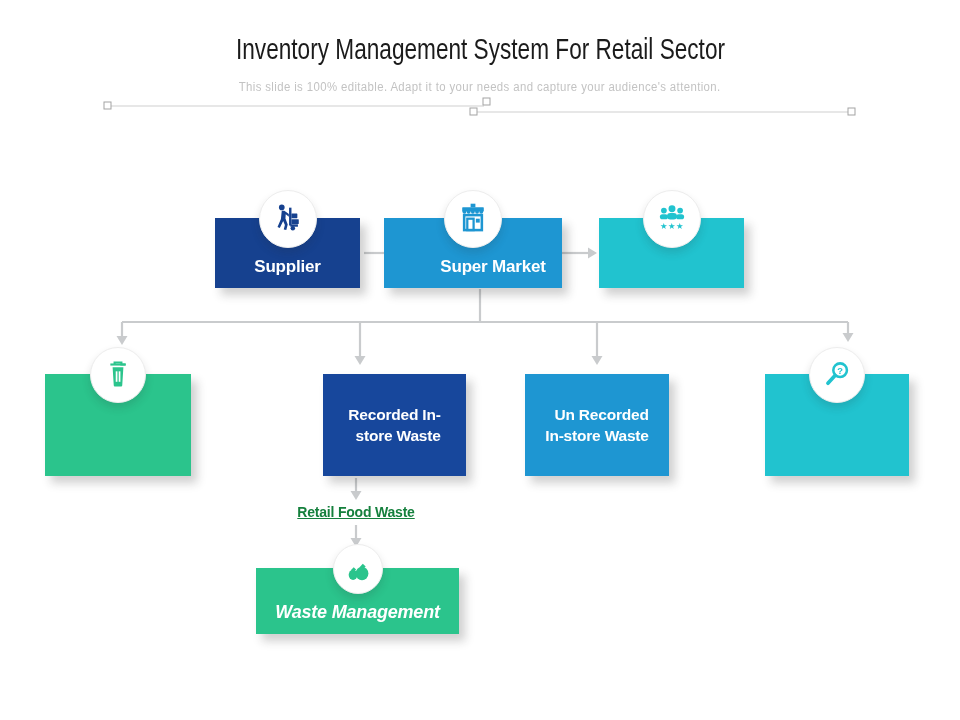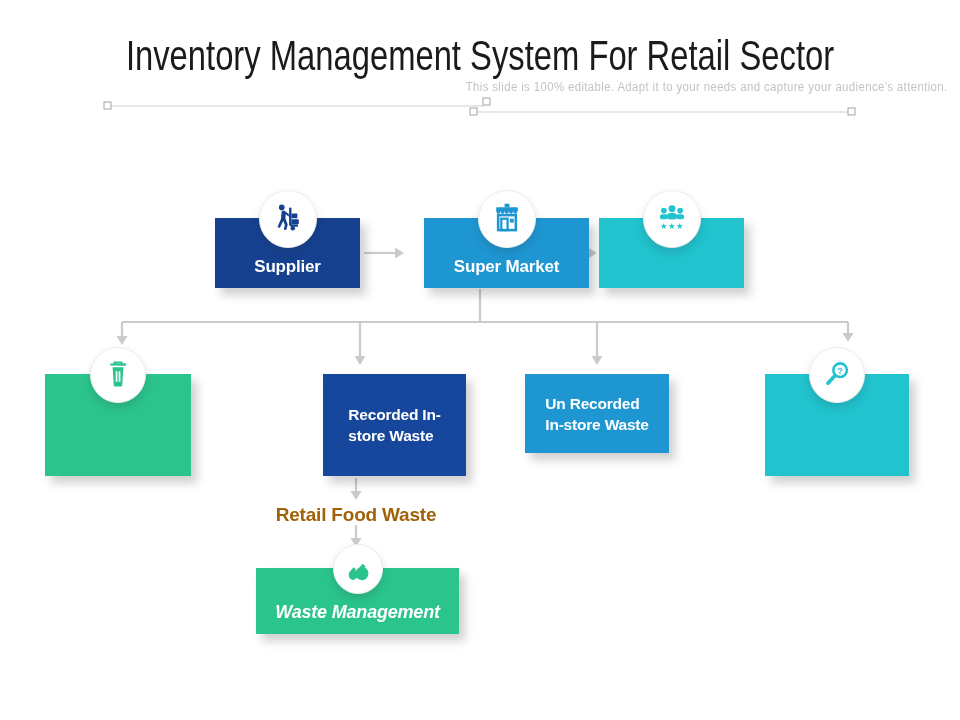--- a/index.html
+++ b/index.html
@@ -1,62 +1,62 @@
 <!DOCTYPE html>
 <html style="--arrow: #C9CBCD; --title_text: #1B1B1B; --subtitle_text: #C3C3C3; --navy: #16418F; --navy_deep: #17479C; --blue: #1E96D2; --teal: #21C3CF; --green: #2BC48C; --label_text: #FFFFFF;"><head>
 <meta charset="utf-8">
 <style>
   html,body{margin:0;padding:0;background:#ffffff;}
   .slide{position:relative;width:960px;height:720px;background:#ffffff;overflow:hidden;
          font-family:"Liberation Sans",sans-serif;}
 
   
   .title{position:absolute;top:34px;left:0;width:960px;text-align:center;
-         font-size:42px;line-height:1.05;font-weight:400;color:var(--title_text,#1b1b1b);}
+         font-size:29px;line-height:1.05;font-weight:400;color:var(--title_text,#1b1b1b);}
   .title span{display:inline-block;transform:scaleX(.78);white-space:nowrap;}
-  .subtitle{position:absolute;top:80px;left:0;width:960px;text-align:right;
+  .subtitle{position:absolute;top:80px;left:0;width:960px;text-align:center;
             font-size:12px;color:var(--subtitle_text,#c3c3c3);}
   .subtitle span{display:inline-block;transform:scaleX(.95);white-space:nowrap;letter-spacing:.4px;}
 
   
   .wires{position:absolute;left:0;top:0;width:960px;height:720px;}
   .wire{stroke:var(--arrow,#c9cbcd);stroke-width:2.2;fill:none;}
   .ah{fill:var(--arrow,#c9cbcd);}
   .divider{stroke:#cfcfcf;stroke-width:1;fill:none;}
   .handle{fill:#ffffff;stroke:#a3a3a3;stroke-width:1;}
 
   
   .node{position:absolute;display:flex;align-items:center;justify-content:center;
         box-shadow:6px 7px 9px rgba(40,40,40,.22);}
-  .label{font-weight:bold;color:#ffffff;white-space:pre-line;text-align:left;
+  .label{font-weight:bold;color:#ffffff;white-space:pre-line;text-align:right;
          letter-spacing:-.2px;font-size:15.5px;line-height:21px;}
   .badge{position:absolute;left:50%;transform:translateX(-50%);background:#ffffff;
          border-radius:50%;border:1px solid #ededed;box-shadow:0 5px 9px rgba(40,40,40,.15);
          display:flex;align-items:center;justify-content:center;z-index:2;}
   .badge svg{display:block;}
 
   #n-supplier   {left:215px;top:218px;width:145px;height:70px;}
-  #n-market     {left:424px;top:218px;width:165px;height:70px;}
+  #n-market     {left:384px;top:218px;width:138px;height:70px;padding-left:40px;}
   #n-customer   {left:599px;top:218px;width:145px;height:70px;}
   #n-supplier .label,#n-market .label,#n-customer .label{font-size:17px;padding-top:26px;}
   #n-supplier .badge,#n-market .badge,#n-customer .badge{width:56px;height:56px;top:-28px;}
 
   #n-prestore   {left:45px; top:374px;width:146px;height:102px;}
   #n-recorded   {left:285px;top:374px;width:143px;height:102px;margin-left:38px;}
-  #n-unrecorded {left:525px;top:374px;width:144px;height:79px;}
+  #n-unrecorded {left:525px;top:374px;width:144px;height:102px;}
   #n-missing    {left:765px;top:374px;width:144px;height:102px;}
   #n-prestore .badge,#n-missing .badge{width:54px;height:54px;top:-27px;}
   #n-prestore .label,#n-missing .label{padding-top:14px;}
 
   #n-wastemgmt  {left:256px;top:568px;width:203px;height:66px;}
   #n-wastemgmt .badge{width:48px;height:48px;top:-24px;}
   #n-wastemgmt .label{font-size:18px;padding-top:22px;font-style:italic;}
 
   .flow-label{position:absolute;left:256px;top:504px;width:200px;text-align:center;
-              font-size:19px;font-weight:bold;color:#a16207;letter-spacing:-.2px;}
+              font-size:14px;font-weight:bold;color:#15803d;letter-spacing:-.2px;text-decoration:underline;}
 </style>
 </head>
 <body>
 
 <div class="slide">
 
   <div class="title">
     <span>Inventory Management System For Retail Sector</span>
   </div>
   <div class="subtitle">

